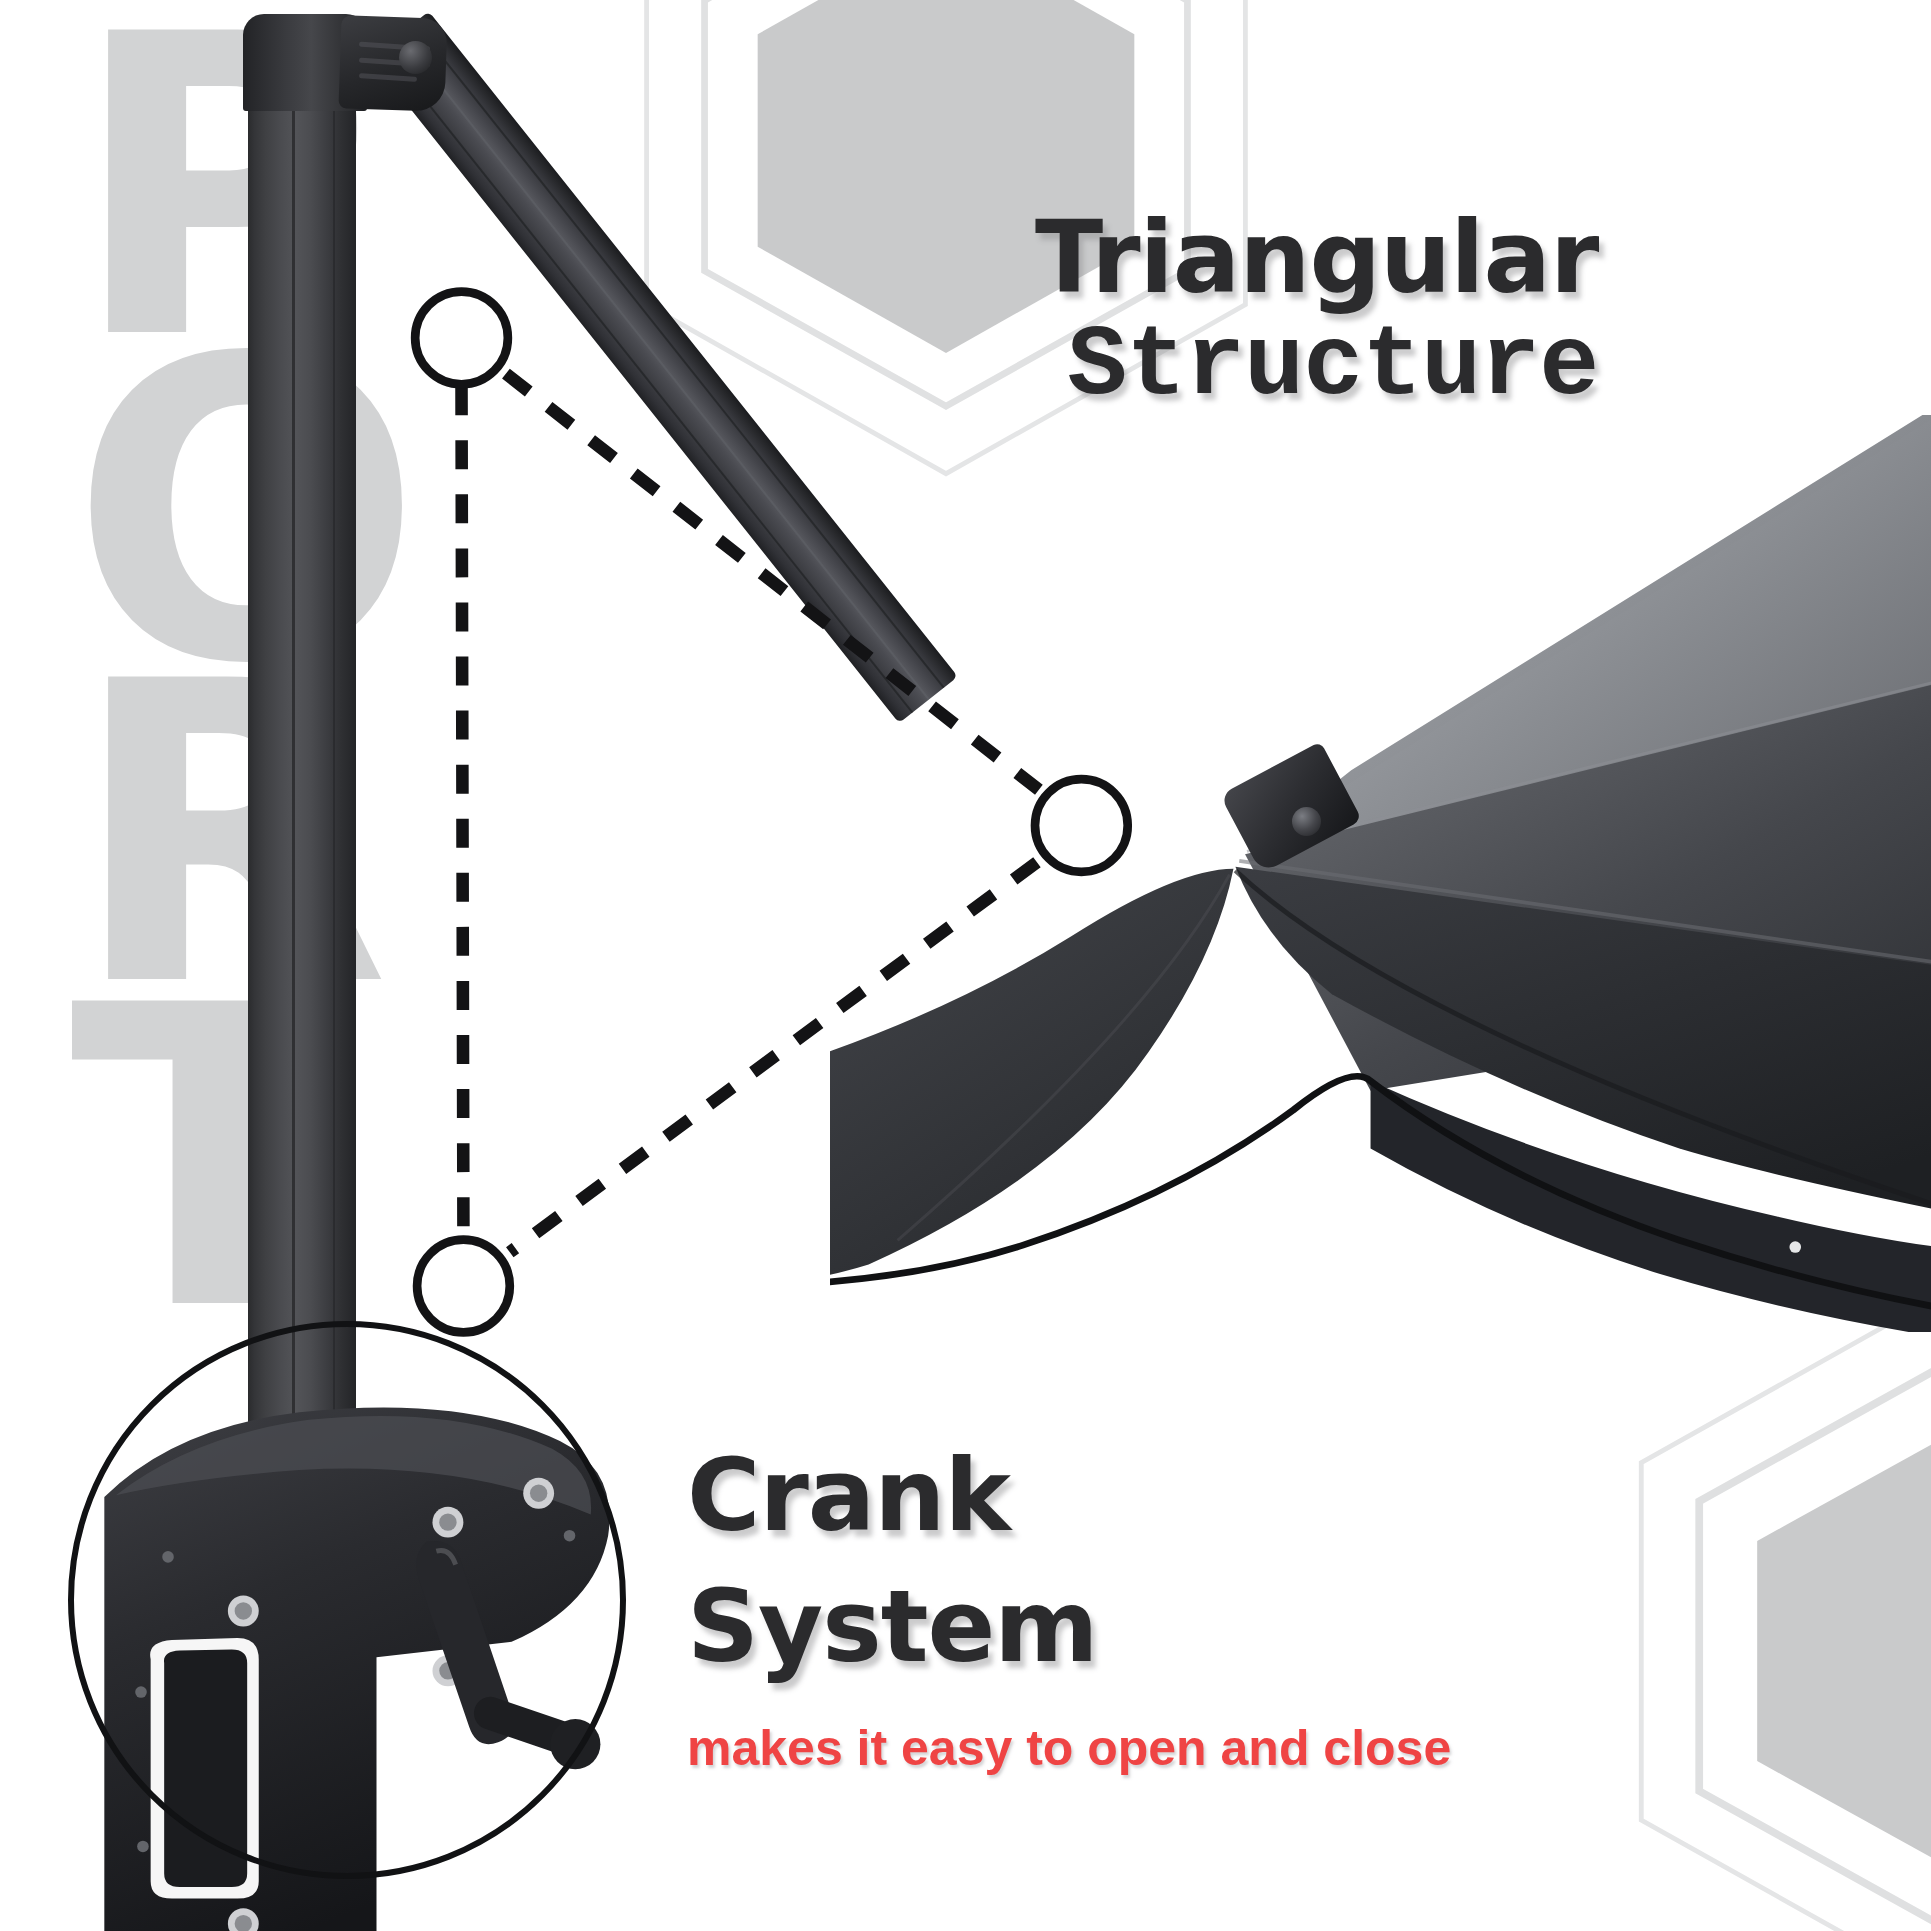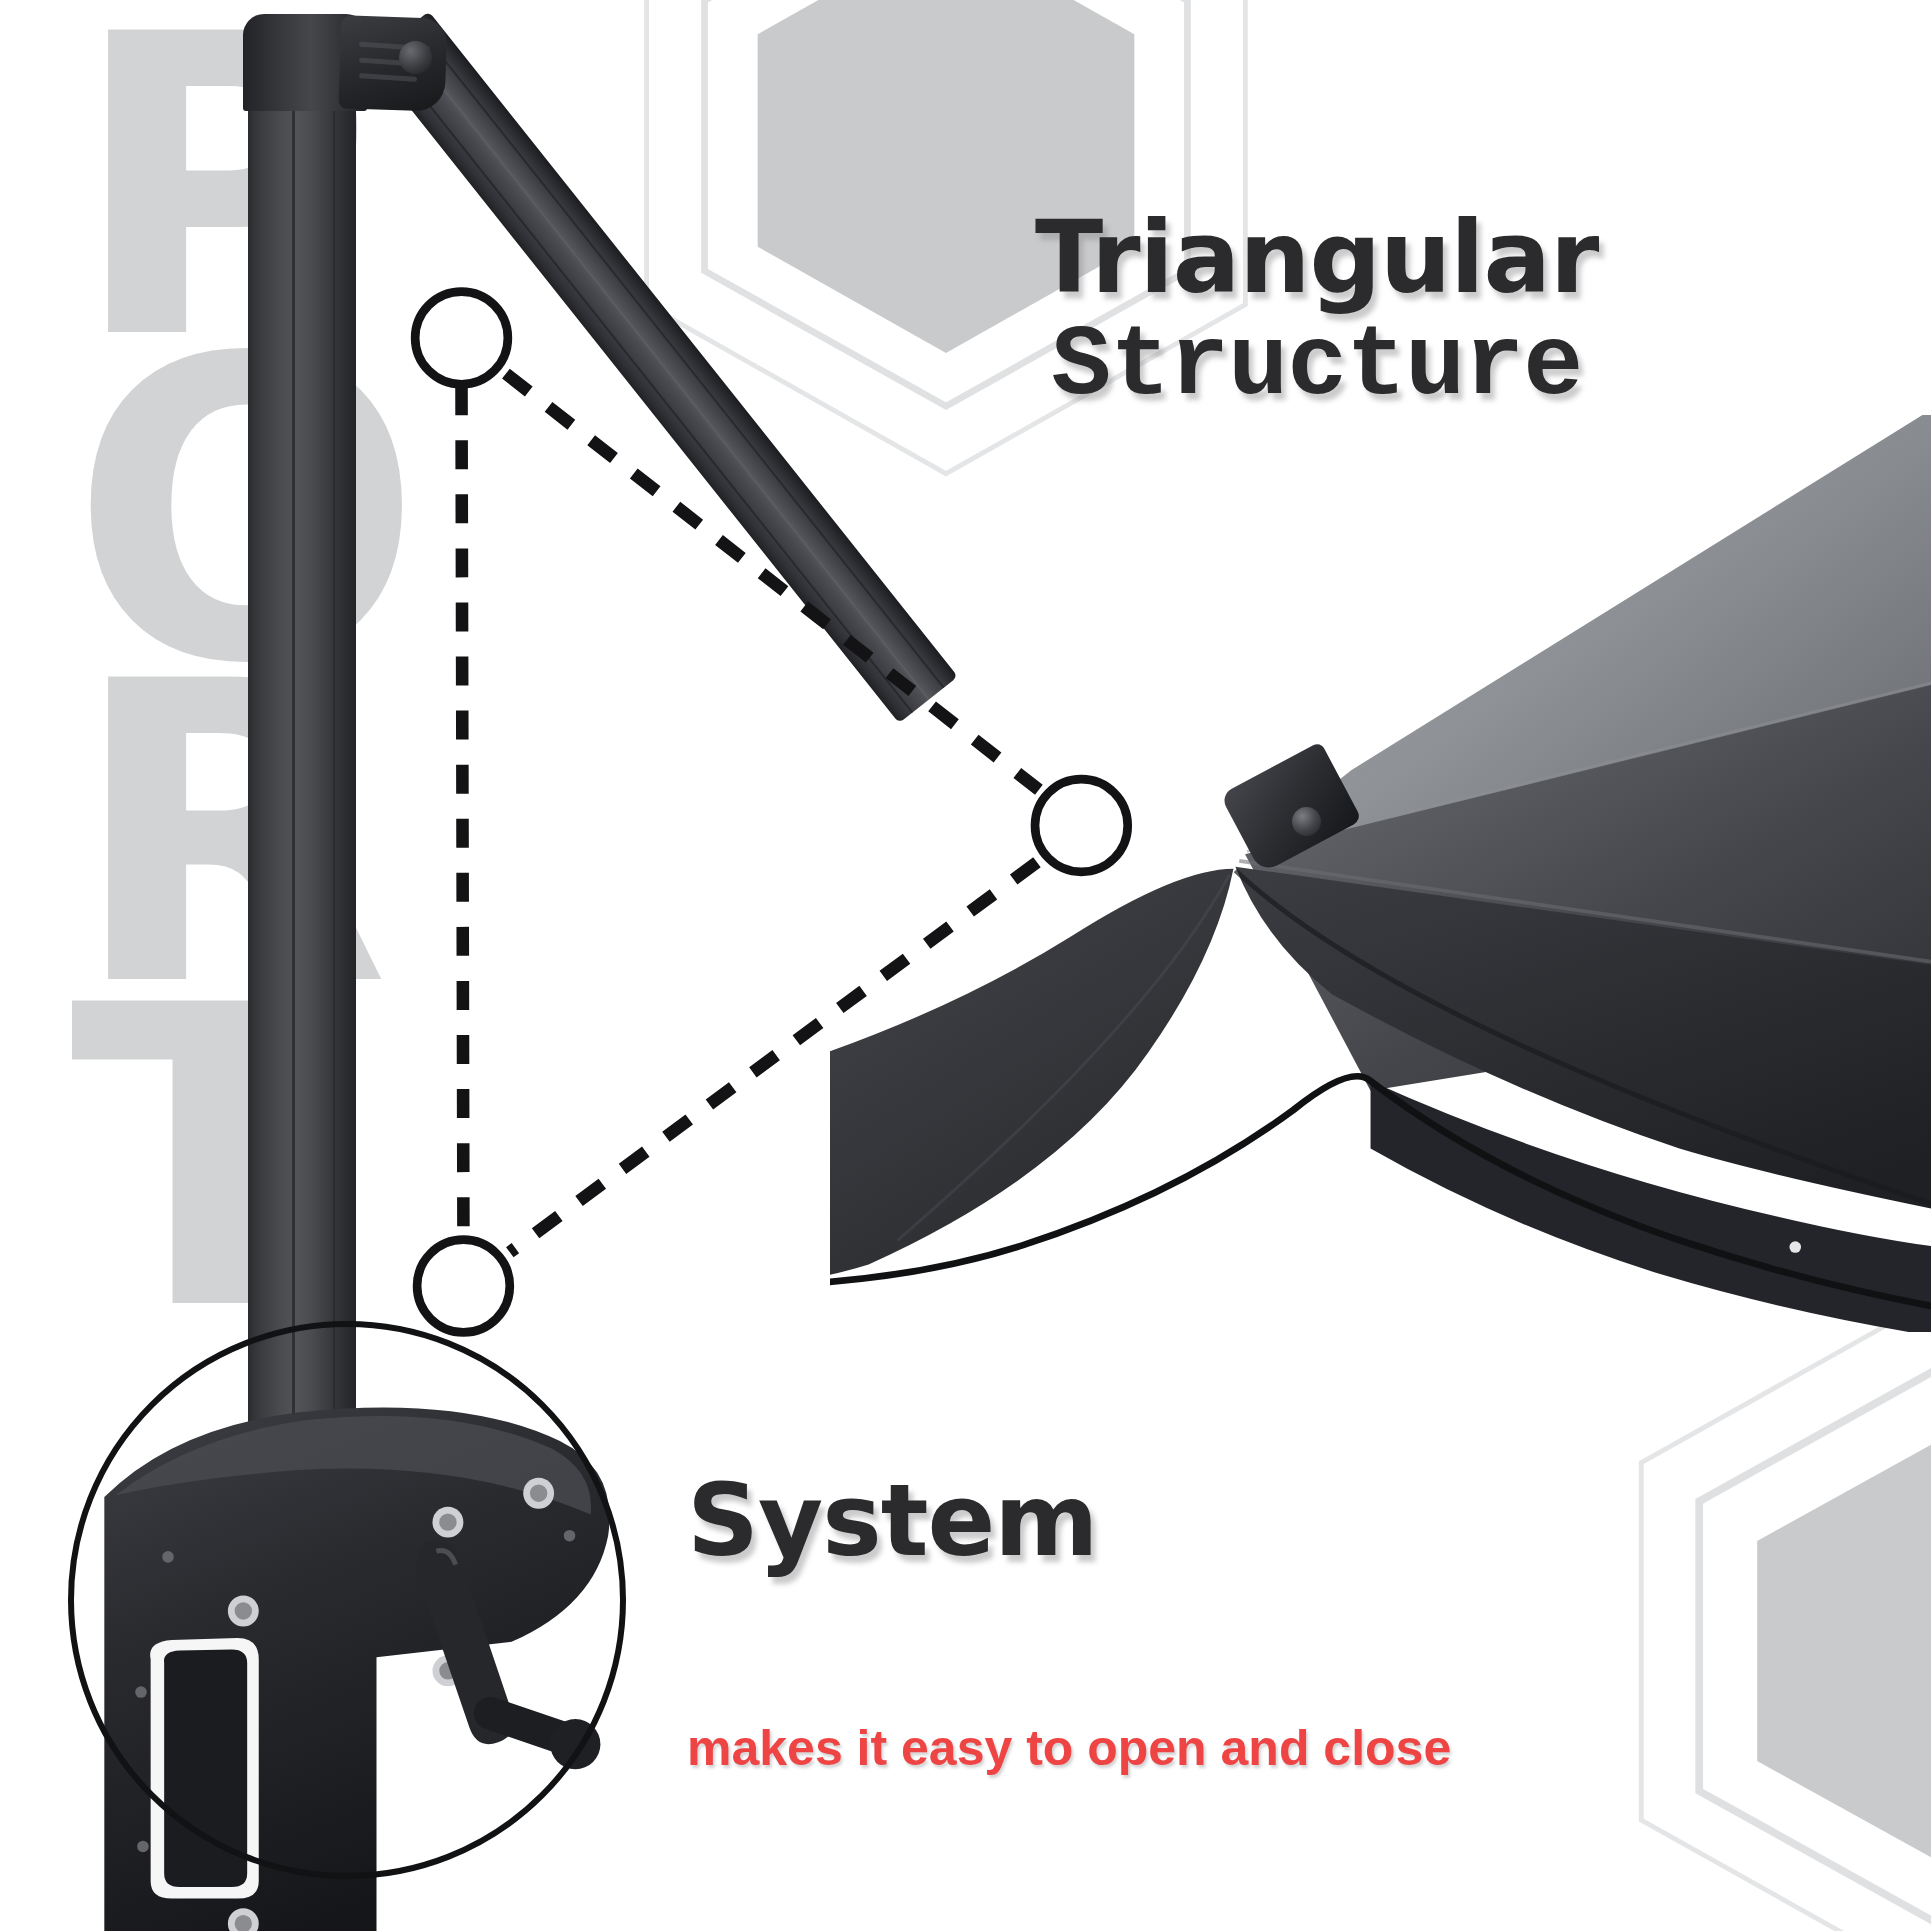--- a/index.html
+++ b/index.html
@@ -135,21 +135,21 @@
     font-weight:700;
     color:#2b2b2d;
     letter-spacing:-1px;
     text-shadow:4.8px 6.8px 4.8px rgba(140,140,143,.45);
     white-space:nowrap;
     line-height:1.06;
   }
   #title-triangular{
     left:1035px; top:205px;
     font-size:100px;
-    text-align:center;
+    text-align:right;
   }
   #title-triangular .l2{display:block;margin-top:3px;font-family:Liberation Mono, monospace;}
 
   #title-crank{
     left:687px; top:1443px;
     font-size:100px;
   }
   #title-crank .l2{display:block;margin-top:25px;}
 
   .subtitle{
@@ -385,19 +385,20 @@
       <circle cx="480" cy="1332" r="48" fill="#ffffff" stroke="#131315" stroke-width="9"></circle>
     </svg>
   </div>
 
   <div class="headline" id="title-triangular">
     <span class="l1">Triangular</span>
     <span class="l2">Structure</span>
   </div>
 
   <div class="headline" id="title-crank">
+    <span class="l1">Crank</span>
     <span class="l2">System</span>
   </div>
 
   <div class="subtitle">makes it easy to open and close</div>
 
 </div>
 
 
 </body></html>

